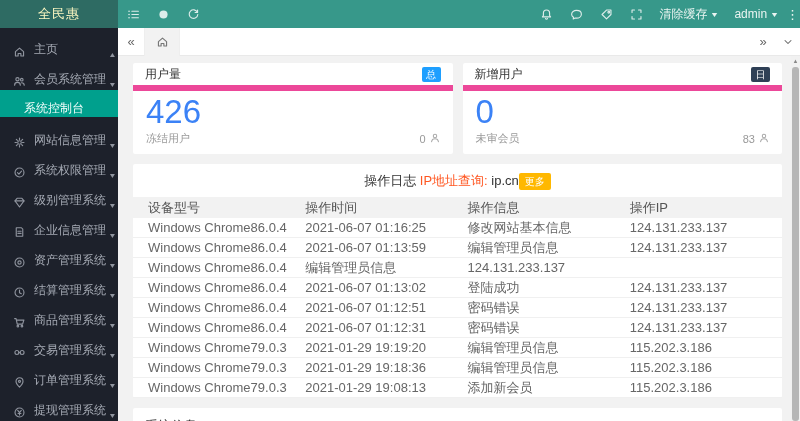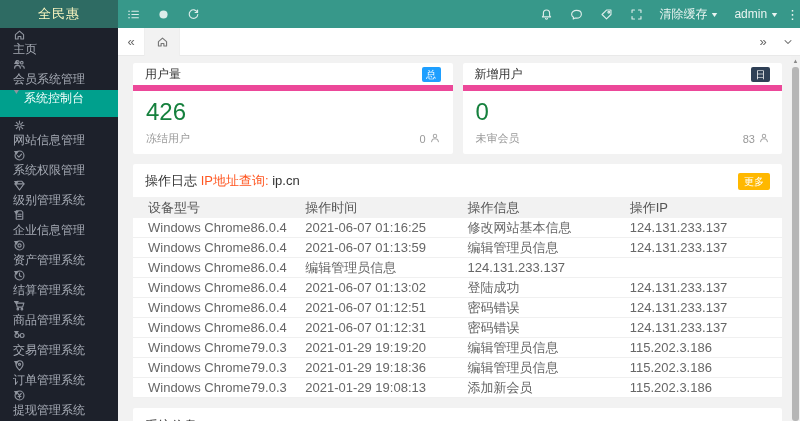--- a/index.html
+++ b/index.html
@@ -2,21 +2,21 @@
 <html><head>
 <meta charset="utf-8">
 <style>
   * { margin:0; padding:0; box-sizing:border-box; }
   html,body { width:800px; height:421px; overflow:hidden; font-family:"Liberation Sans","DejaVu Sans",sans-serif; background:#f2f2f2; }
   .app { position:relative; width:800px; height:421px; }
 
   
   .sidebar { position:absolute; left:0; top:0; width:118px; height:421px; background:#1d212b; overflow:hidden; }
   .brand { height:28px; line-height:28px; text-align:center; background:#2e6b63; color:#fef9c3; font-size:13px; letter-spacing:1px; }
-  .menu-item { height:30px; display:flex; align-items:flex-start; padding:0 2px 0 13px; color:#a6abb5; font-size:12px; cursor:pointer;flex-direction:column; }
+  .menu-item { height:30px; display:flex; align-items:flex-end; padding:0 2px 0 13px; color:#a6abb5; font-size:12px; cursor:pointer; }
   .menu-item .mi-icon { width:13px; height:13px; margin-right:8px; color:#8f949e; flex:0 0 13px; }
   .menu-item .mi-icon svg { width:13px; height:13px; display:block; }
   .menu-item .mi-label { flex:1; white-space:nowrap; }
   .menu-item .mi-caret { font-size:7px; color:#8f949e; transform:scaleX(1.2); }
   .menu-item.active { background:#00a08d; color:#f4fffd; height:27px; padding-left:24px; margin:2px 0; }
 
   
   .topbar { position:absolute; left:118px; top:0; right:0; height:28px; background:#37988a; display:flex; align-items:center; color:#e9f4f1; }
   .tb-icon { width:30px; height:28px; display:flex; align-items:center; justify-content:center; color:#ddecea; cursor:pointer; }
   .tb-icon svg { width:13px; height:13px; display:block; }
@@ -34,26 +34,26 @@
   .tab-chevron { width:24px; height:28px; display:flex; align-items:center; justify-content:center; color:#666; cursor:pointer; }
   .tab-chevron svg { width:12px; height:12px; }
 
   
   .content { position:absolute; left:118px; top:56px; right:9px; bottom:0; background:#f2f2f2; padding:7px 9px 0 15px; overflow:hidden; }
   .card { background:#fff; border-radius:2px; }
   .cards-row { display:flex; gap:10px; margin-bottom:10px; }
   .stat-card { flex:1; }
   .stat-head { display:flex; align-items:center; justify-content:space-between; padding:6px 12px; border-bottom:6px solid #ec4899; font-size:12px; color:#333; height:28px; }
   .badge { min-width:19px; height:15px; line-height:15px; border-radius:2px; color:#fff; font-size:10px; text-align:center; padding:0 3px; }
-  .stat-value { font-size:24px; color:#15803d; padding:6px 13px 2px; line-height:30px; }
+  .stat-value { font-size:33px; color:#3b82f6; padding:6px 13px 2px; line-height:30px; }
   .stat-foot { display:flex; align-items:center; justify-content:space-between; padding:2px 12px 8px 13px; font-size:11px; color:#999; }
   .foot-right { display:flex; align-items:center; gap:3px; color:#999; }
   .foot-right svg { width:12px; height:12px; color:#aaa; }
 
-  .log-head { display:flex; align-items:center; justify-content:space-between; padding:8px 12px 7px; font-size:13px; color:#333; }
+  .log-head { display:flex; align-items:center; justify-content:center; padding:8px 12px 7px; font-size:13px; color:#333; }
   .log-title-red { color:#ff5722; }
   .btn-more { background:#ffb800; color:#fff; font-size:10px; border:none; border-radius:2px; padding:2px 6px; cursor:pointer; line-height:13px; }
   .table { width:auto; margin:0; font-size:13px; color:#666; }
   .tr { display:flex; border-bottom:1px solid #f0f0f0; }
   .tr.thead { background:#f2f2f2; border-bottom:none; color:#555; }
   .td { flex:0 0 25%; max-width:25%; padding:0 10px; line-height:19px; height:19px; white-space:nowrap; overflow:hidden; }
   .tr.thead .td { line-height:21px; height:21px; }
   .td:first-child { padding-left:15px; }
 
   .sys-card { margin-top:10px; }

